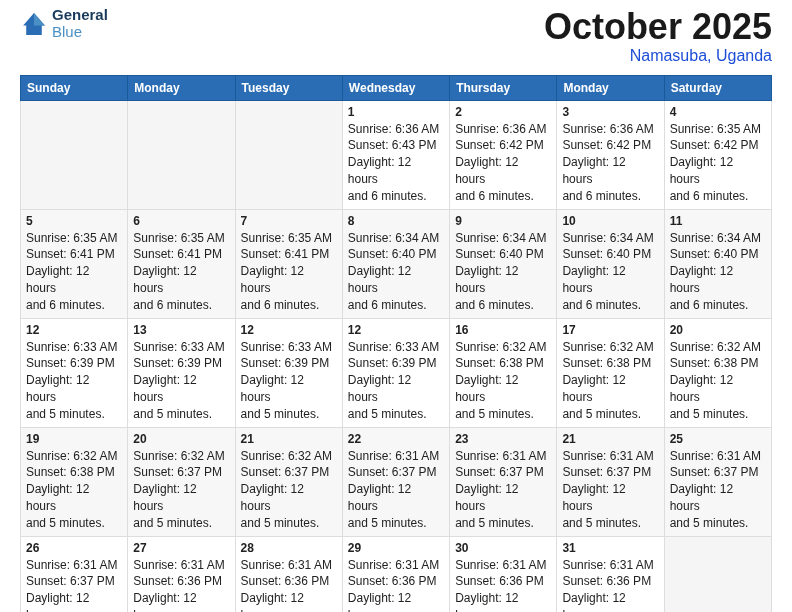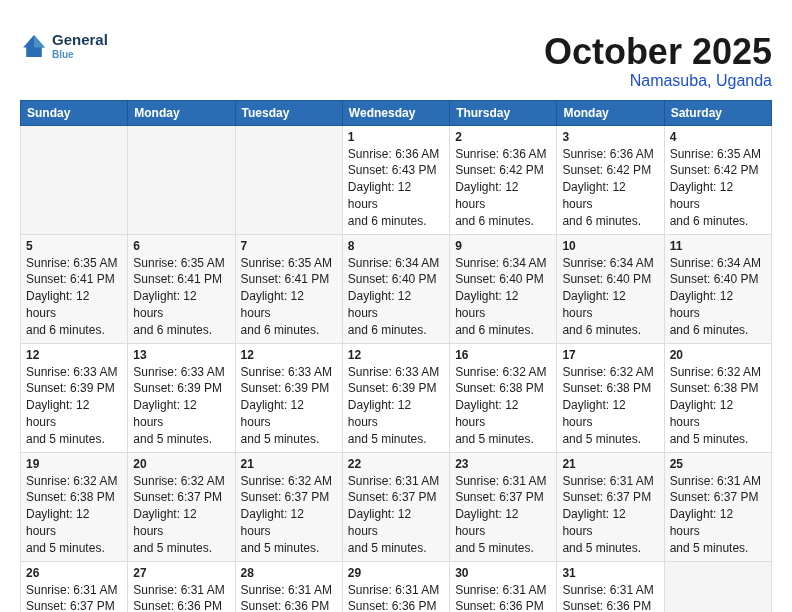--- a/index.html
+++ b/index.html
@@ -6,21 +6,21 @@
     body {
       width: 792px;
       height: 612px;
       font-family: Arial, sans-serif;
       background: #fff;
       overflow: hidden;
     }
     .page {
       width: 792px;
       height: 612px;
-      padding: 32px 20px 12px 20px;
+      padding: 7px 20px 12px 20px;
       display: flex;
       flex-direction: column;
     }
     .header {
       display: flex;
       align-items: flex-start;
       justify-content: space-between;
       margin-bottom: 10px;
     }
     .logo {
@@ -104,21 +104,21 @@
 
 <div class="page">
   <div class="header">
     <div class="logo">
       <svg class="logo-icon" viewBox="0 0 36 36">
         <polygon points="18,4 32,20 28,20 28,32 8,32 8,20 4,20" fill="#2a6db5"></polygon>
         <polygon points="18,4 32,20 18,20" fill="#4a90c4"></polygon>
       </svg>
       <div>
         <div style="font-size:15px;font-weight:bold;color:#1a3a5c;line-height:1.1;">General</div>
-        <div style="font-size:10px;font-weight:bold;color:#4a90c4;line-height:1.1;">Blue</div>
+        <div style="font-size:15px;font-weight:normal;color:#4a90c4;line-height:1.1;">Blue</div>
       </div>
     </div>
     <div class="title-block">
       <div class="calendar-title">October 2025</div>
       <div class="calendar-subtitle">Namasuba, Uganda</div>
     </div>
   </div>
 
   <table class="calendar-table">
     <thead>

